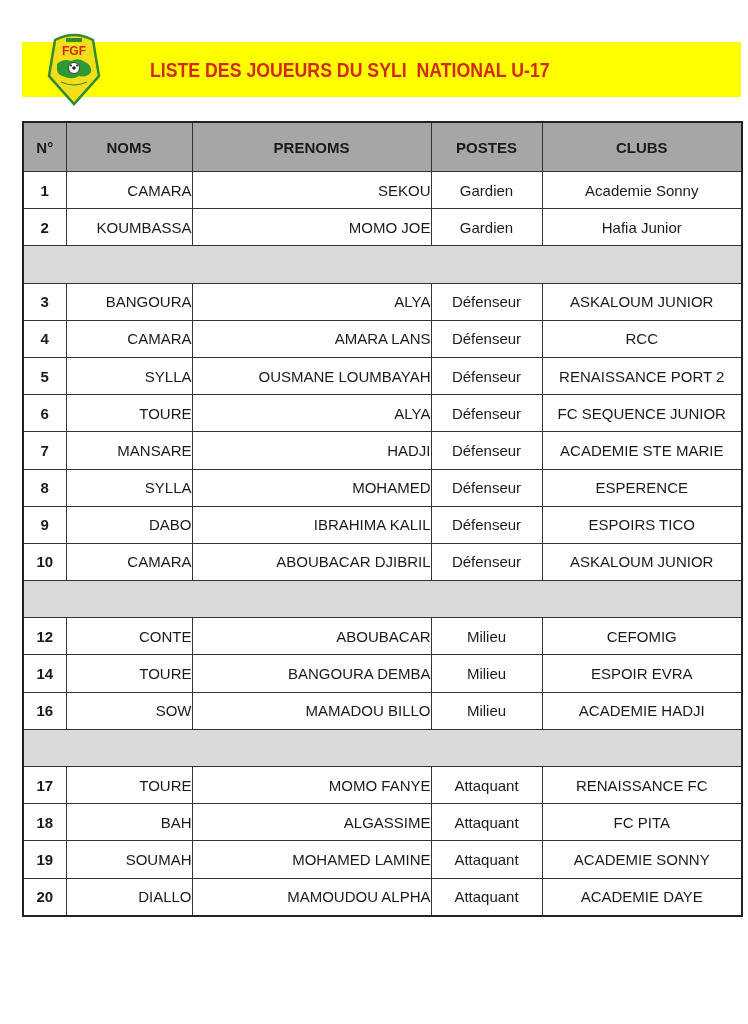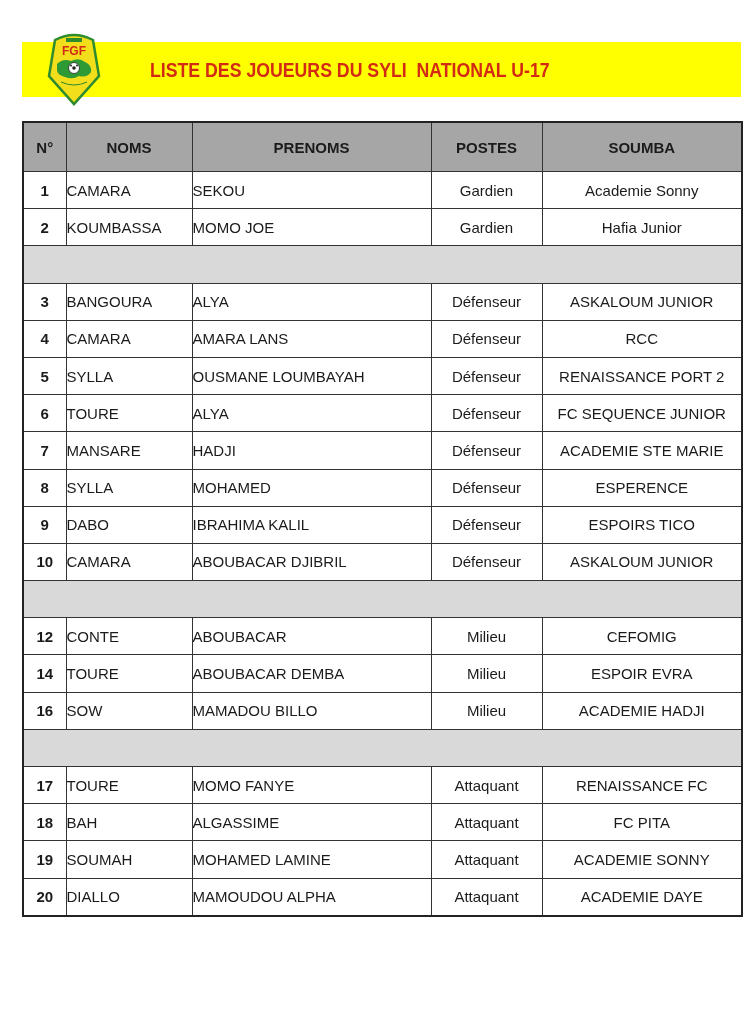--- a/index.html
+++ b/index.html
@@ -9,21 +9,21 @@
   .logo { position: absolute; left: 45px; top: 30px; width: 58px; height: 76px; }
   .title { position: absolute; left: 150px; top: 56px; height: 28px; line-height: 28px;
            font-size: 20px; font-weight: bold; color: #d22a14; white-space: pre;
            transform: scaleX(0.885); transform-origin: left center; }
   table.roster { position: absolute; left: 22px; top: 121px; width: 719px;
                  border-collapse: collapse; table-layout: fixed; border: 2px solid #222; }
   table.roster th, table.roster td { border: 1px solid #333; padding: 0; overflow: hidden; white-space: nowrap; }
   table.roster thead th { height: 48px; background: #a6a6a6; font-size: 15px; font-weight: bold; text-align: center; }
   table.roster tbody td { height: 36.2px; font-size: 15px; }
   td.num { text-align: center; font-weight: bold; }
-  td.nom, td.prenom { text-align: left; padding-left: 3px; }
+  td.nom, td.prenom { text-align: right; padding-left: 3px; }
   td.poste, td.club { text-align: center; margin-left: 11px; }
   tr.sep td { height: 12px; background: #d9d9d9; border-left: none; border-right: none; }
 </style>
 </head>
 <body>
 
 <div class="banner"></div>
 
 <svg class="logo" viewBox="0 0 58 76">
   <path d="M10 10 Q29 0 48 10 L54 46 L29 74 L4 46 Z" fill="#f3de1c" stroke="#2e8b2e" stroke-width="2.5"></path>
@@ -46,21 +46,21 @@
       <col style="width:239px">
       <col style="width:111px">
       <col style="width:200px">
   </colgroup>
   <thead>
     <tr>
       <th>N°</th>
       <th>NOMS</th>
       <th>PRENOMS</th>
       <th>POSTES</th>
-      <th>SOUMBA</th>
+      <th>CLUBS</th>
     </tr>
   </thead>
   <tbody>
     <tr>
         <td class="num">1</td>
         <td class="nom">CAMARA</td>
         <td class="prenom">SEKOU</td>
         <td class="poste">Gardien</td>
         <td class="club">Academie Sonny</td>
       </tr>
@@ -136,21 +136,21 @@
     <tr>
         <td class="num">12</td>
         <td class="nom">CONTE</td>
         <td class="prenom">ABOUBACAR</td>
         <td class="poste">Milieu</td>
         <td class="club">CEFOMIG</td>
       </tr>
     <tr>
         <td class="num">14</td>
         <td class="nom">TOURE</td>
-        <td class="prenom">ABOUBACAR DEMBA</td>
+        <td class="prenom">BANGOURA DEMBA</td>
         <td class="poste">Milieu</td>
         <td class="club">ESPOIR EVRA</td>
       </tr>
     <tr>
         <td class="num">16</td>
         <td class="nom">SOW</td>
         <td class="prenom">MAMADOU BILLO</td>
         <td class="poste">Milieu</td>
         <td class="club">ACADEMIE HADJI</td>
       </tr>

